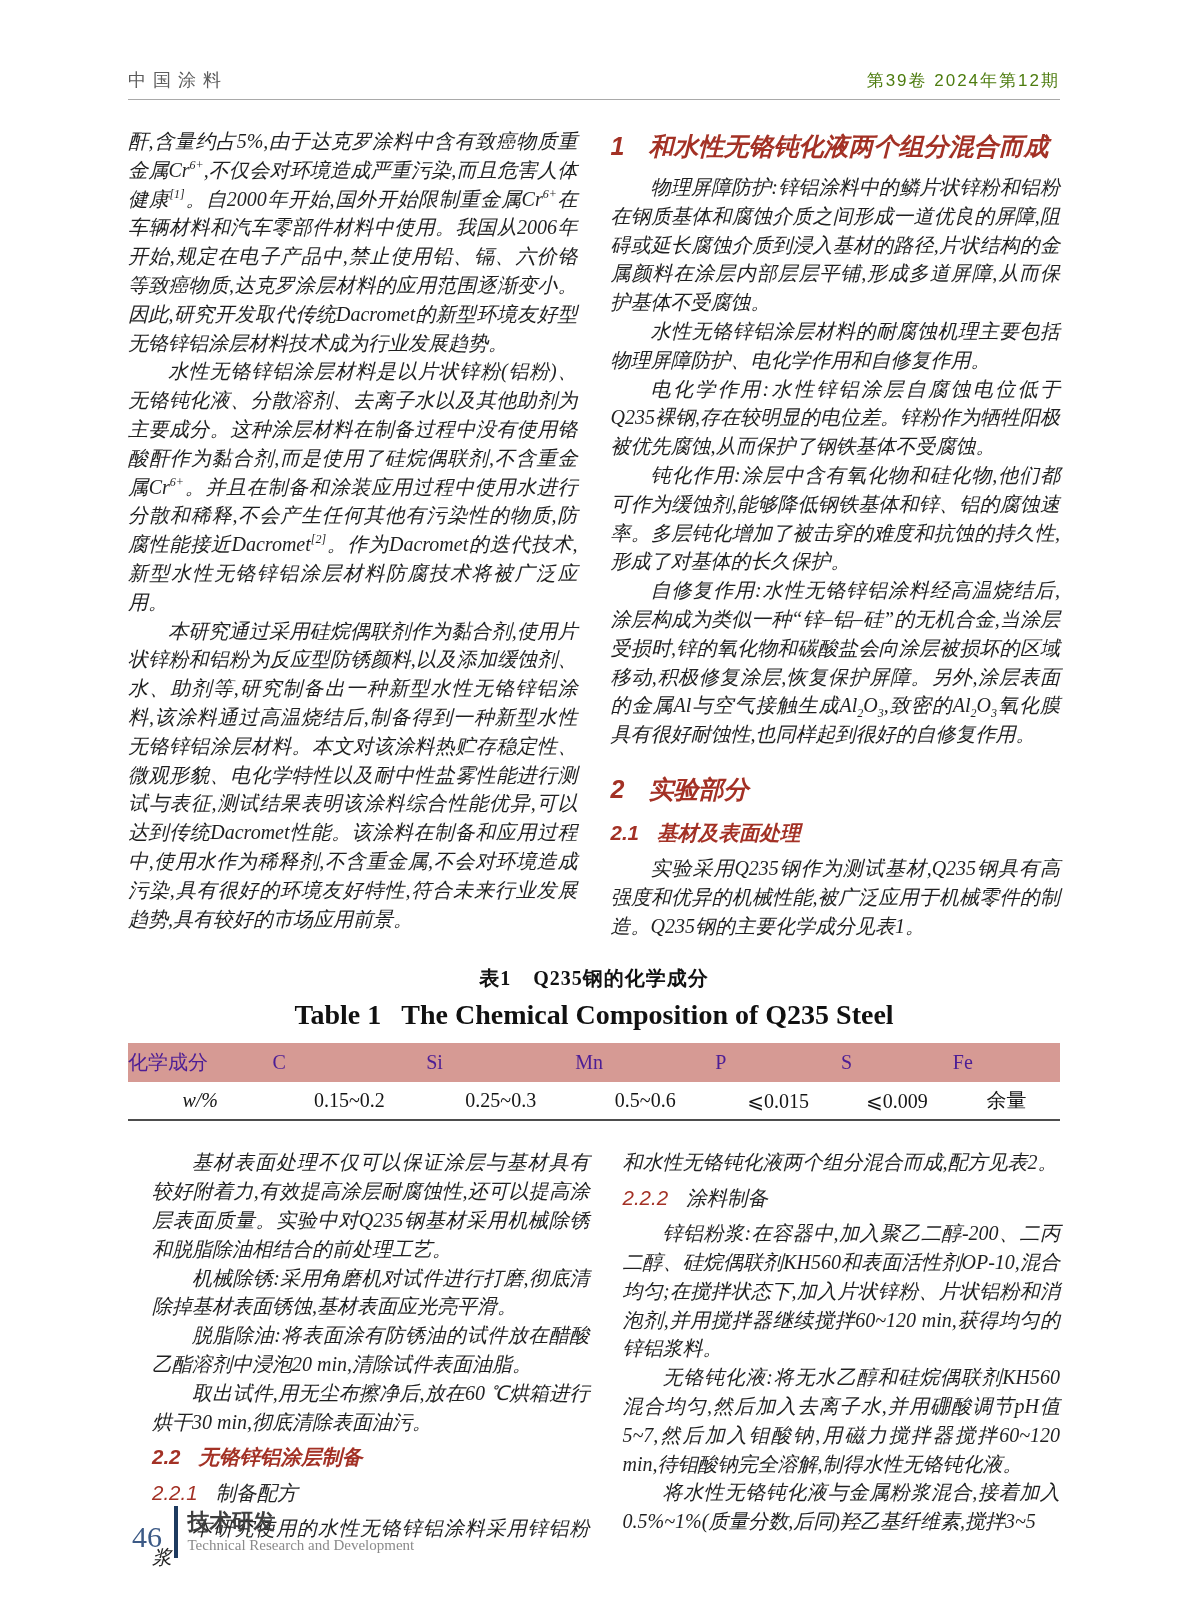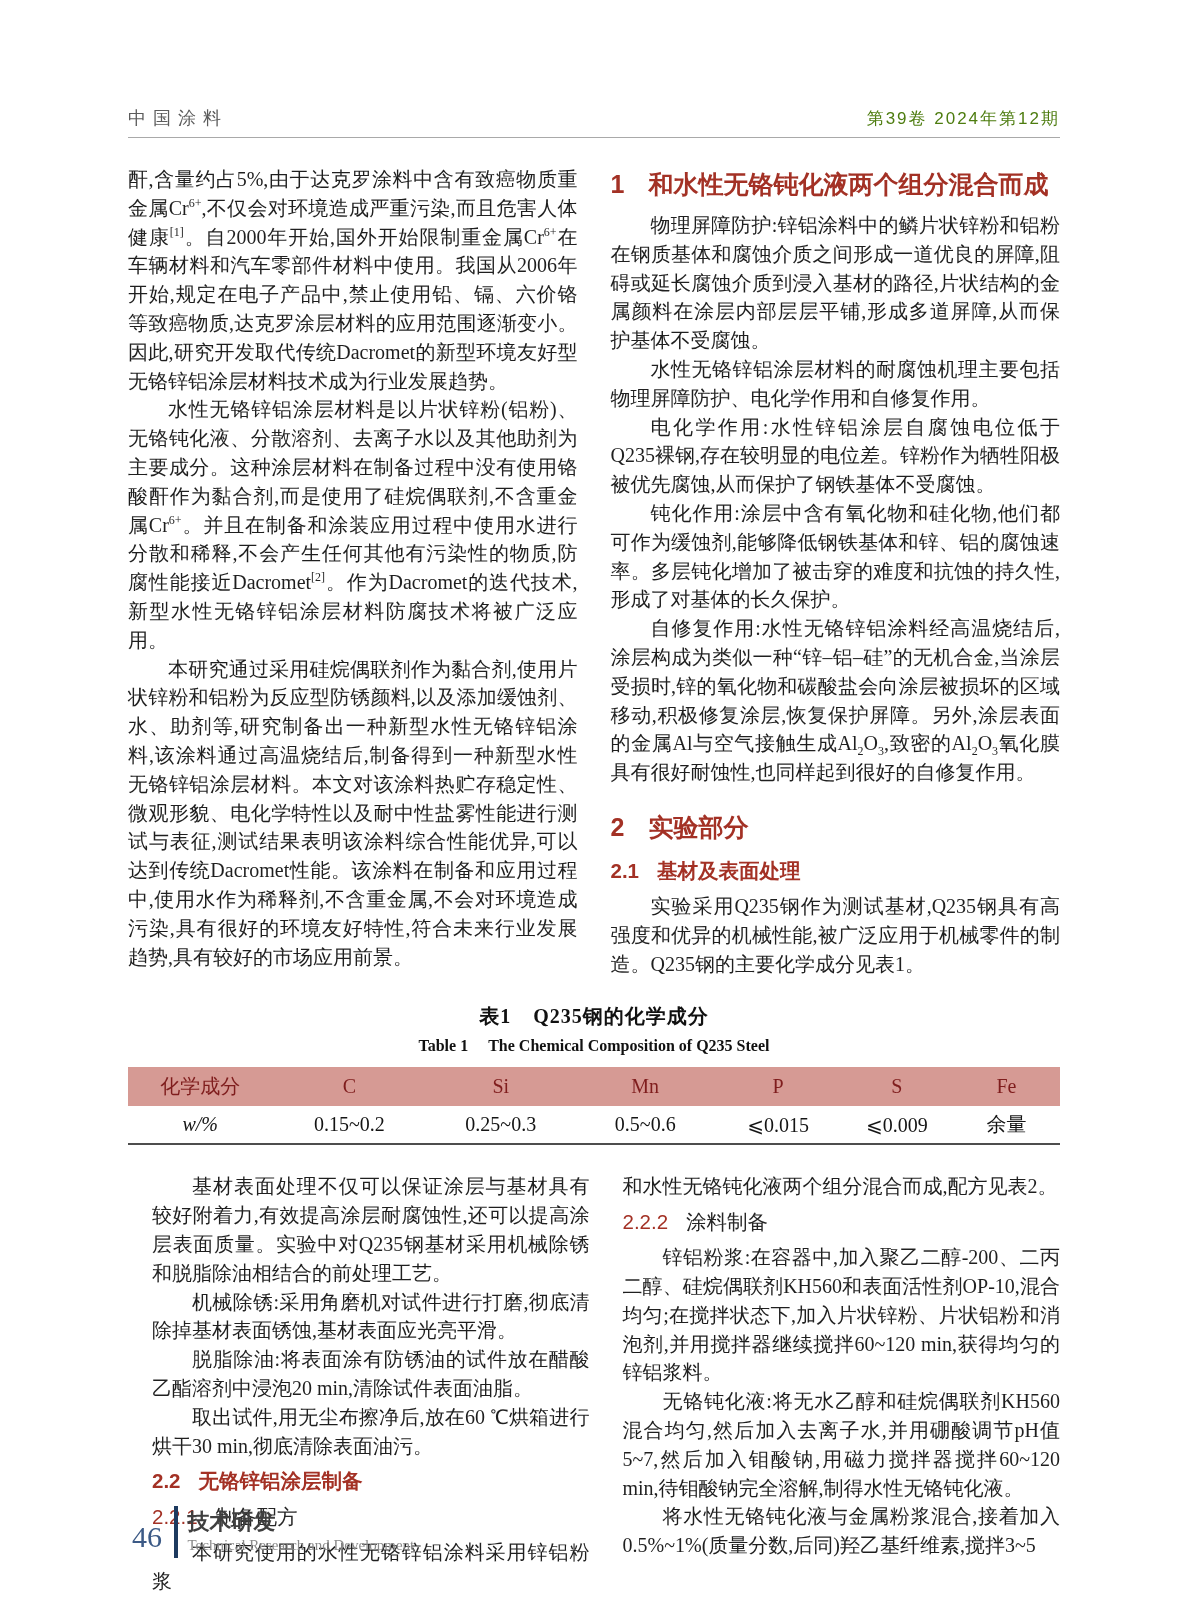--- a/index.html
+++ b/index.html
@@ -1,21 +1,21 @@
 <!DOCTYPE html>
 <html><head>
 <meta charset="utf-8">
 <style>
   html,body{margin:0;padding:0;background:#ffffff;}
   .page{
     position:relative;
     width:1187px;height:1600px;
     margin:0 auto;
     box-sizing:border-box;
-    padding:106px 127px 0 128px;
+    padding:68px 127px 0 128px;
     background:#ffffff;
     font-family:"Liberation Serif", serif;
     color:#1f1f1f;
     overflow:hidden;
   }
   
   .runhead{
     display:flex;justify-content:space-between;align-items:flex-end;
     padding-bottom:7px;border-bottom:1.5px solid #a9a9a9;
   }
@@ -25,21 +25,21 @@
   }
   .issue-info{
     font-size:17px;color:#4d7c0f;letter-spacing:2px;
     font-family:"Liberation Sans", sans-serif;
     margin-left:44px;
   }
   
   .cols{display:flex;gap:33px;}
   .cols.top{margin-top:27px;}
   .cols.bottom{margin-top:27px;margin-left:24px;}
-  .col{flex:1 1 0;min-width:0;}
+  .col{flex:1 1 0;min-width:0;font-style:italic;}
   p.body{
     margin:0;font-size:20px;line-height:28.8px;
     text-align:justify;text-justify:inter-ideograph;
   }
   p.ind{text-indent:2em;}
   sup{font-size:0.6em;line-height:0;vertical-align:super;}
   sub{font-size:0.6em;line-height:0;vertical-align:sub;}
   
   .h-sec{
     font-family:"Liberation Sans", sans-serif;
@@ -62,31 +62,31 @@
   .h-sec3 .num{color:#a33125;margin-right:18px;}
   .h2-major{margin-top:24px;margin-bottom:13px;}
   
   .tablewrap{margin-top:25px;}
   .tbl-title-zh{
     text-align:center;font-weight:bold;font-size:20px;color:#111;
     margin:0 0 7px 0;letter-spacing:1px;
   }
   .tbl-title-zh .gap{display:inline-block;width:22px;}
   .tbl-title-en{
-    text-align:center;font-weight:bold;font-size:16px;color:#111;
+    text-align:center;font-weight:bold;font-size:28px;color:#111;
     font-family:"Liberation Serif", serif;margin:0 0 12px 0;
   }
   .tbl-title-en .gap{display:inline-block;width:20px;}
   table.chem{
     width:100%;border-collapse:collapse;table-layout:fixed;
     border-bottom:2px solid #4d4d4d;
   }
   table.chem th{
-    background:#d69a94;font-weight:normal;font-size:20px;color:#7f1d1d;
-    height:39px;text-align:center;padding:0;
+    background:#d69a94;font-weight:normal;font-size:20px;color:#4c1d95;
+    height:39px;text-align:left;padding:0;
   }
   table.chem td{
     font-size:20px;color:#141414;height:37px;text-align:center;padding:0;
     background:#ffffff;
   }
   td.wcell{font-style:italic;}
   
   .pagefoot{
     position:absolute;left:132px;bottom:42px;
     display:flex;align-items:center;

